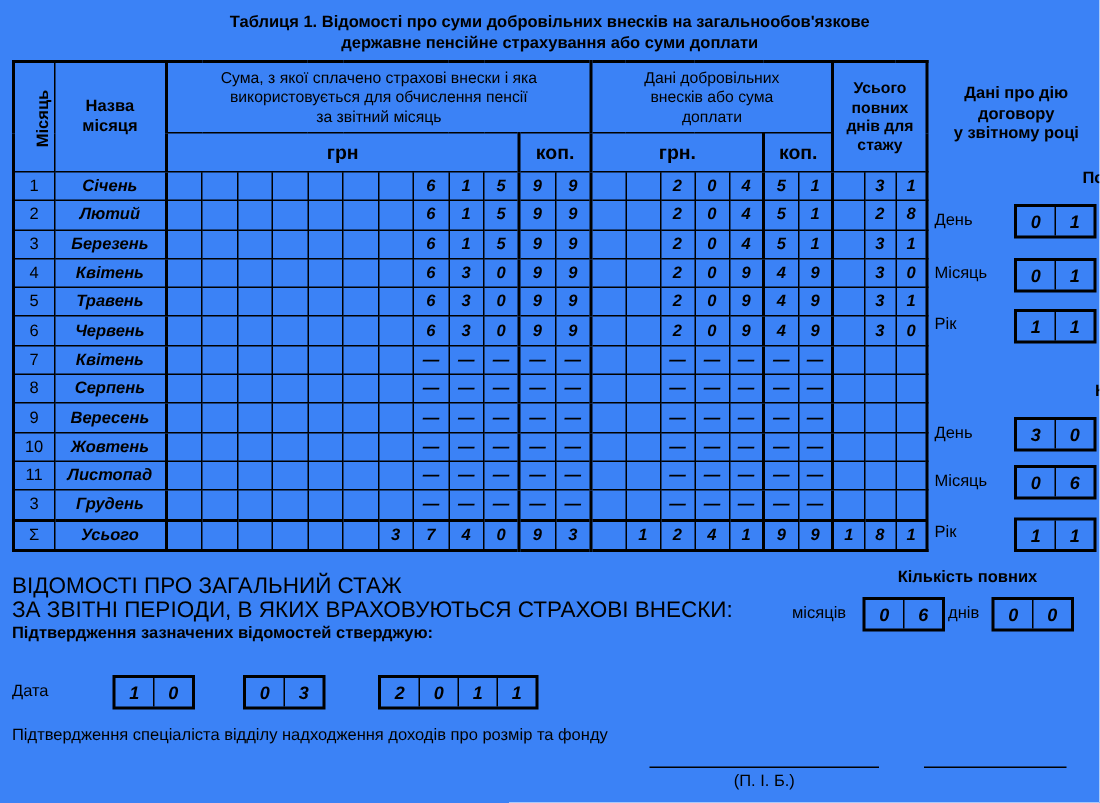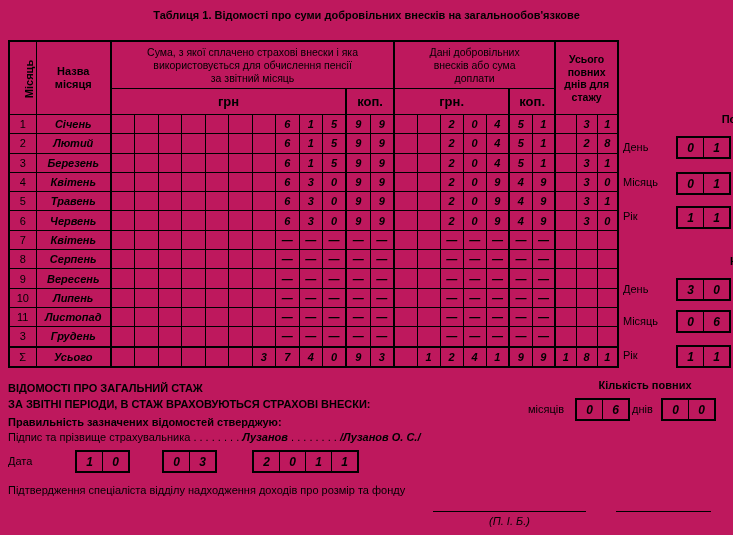--- a/index.html
+++ b/index.html
@@ -1,16 +1,16 @@
 <!DOCTYPE html>
 <html><head>
 <meta charset="utf-8">
 <style>
   html,body{margin:0;padding:0;background:#fff;}
-  .page{position:relative;width:733px;height:535px;background:#be185d;overflow:hidden;
+  .page{position:relative;width:733px;height:535px;background:#3b82f6;overflow:hidden;
         font-family:"Liberation Sans",sans-serif;color:#000;}
   .doc-title{position:absolute;left:0;top:8px;width:733px;text-align:center;
              font-weight:700;font-size:11px;line-height:14px;}
   
   table.main{position:absolute;left:8px;top:40px;border-collapse:collapse;table-layout:fixed;
              width:609px;border:2px solid #000;}
   table.main th,table.main td{border:1px solid #000;padding:0;text-align:center;vertical-align:middle;
              overflow:hidden;}
   table.main .thL{border-left:2px solid #000;}
   .th-month{width:27px;position:relative;}
@@ -29,38 +29,39 @@
   .panel-title{position:absolute;left:22px;top:16px;width:111px;text-align:center;
                font-weight:700;font-size:11px;line-height:13.5px;white-space:pre-line;}
   .panel-sub{position:absolute;left:76px;width:57px;text-align:right;font-weight:700;font-size:11px;margin-left:33px;}
   .plabel{position:absolute;left:23px;font-size:11px;}
   .pbox{position:absolute;left:76px;display:flex;border:2px solid #000;height:23px;box-sizing:border-box;}
   .pcell{width:25px;display:flex;align-items:center;justify-content:center;
          font-weight:700;font-style:italic;font-size:12px;}
   .pcell + .pcell{border-left:1px solid #000;}
   
   .abs{position:absolute;font-size:11px;}
-  .bold-caps{font-weight:700;font-size:11px;}
+  .bold-caps{font-weight:400;font-size:15px;}
   .bold11{font-weight:700;font-size:11px;}
   .dbox{position:absolute;display:flex;border:2px solid #000;height:23px;box-sizing:border-box;}
   .dcell{width:25px;display:flex;align-items:center;justify-content:center;
          font-weight:700;font-style:italic;font-size:12px;}
   .dcell + .dcell{border-left:1px solid #000;}
   .sigline span{font-size:11px;}
   .signame{font-weight:700;font-style:italic;}
   .underline{position:absolute;height:12px;border-bottom:1px solid #000;}
-  .lbl-center{text-align:center;font-style:italic;font-size:11px;}
+  .lbl-center{text-align:center;font-size:11px;}
 </style>
 </head>
 <body>
 
 <div class="page">
 
   <div class="doc-title">
     <div>Таблиця 1. Відомості про суми добровільних внесків на загальнообов'язкове</div>
+    <div>державне пенсійне страхування або суми доплати</div>
   </div>
 
   <table class="main">
     <colgroup>
       <col style="width:27px">
         <col style="width:75px">
       <col style="width:23.5px">
         <col style="width:23.5px">
         <col style="width:23.5px">
         <col style="width:23.5px">
@@ -336,21 +337,21 @@
           <td class="d">—</td>
           <td class="d">—</td>
           <td class="d thL">—</td>
           <td class="d">—</td>
           <td class="d thL"></td>
           <td class="d"></td>
           <td class="d"></td>
         </tr>
         <tr>
           <td class="num">10</td>
-          <td class="mname">Липень</td>
+          <td class="mname">Жовтень</td>
           <td class="d thL"></td>
           <td class="d"></td>
           <td class="d"></td>
           <td class="d"></td>
           <td class="d"></td>
           <td class="d"></td>
           <td class="d"></td>
           <td class="d">—</td>
           <td class="d">—</td>
           <td class="d">—</td>
@@ -442,20 +443,23 @@
           <td class="d thL">9</td>
           <td class="d">9</td>
           <td class="d thL">1</td>
           <td class="d">8</td>
           <td class="d">1</td>
         </tr>
       </tbody>
   </table>
 
   <div class="panel">
+    <div class="panel-title">Дані про дію
+договору
+у звітному році</div>
 
     <div class="panel-sub" style="top:73px">Початок</div>
 
     <div class="plabel" style="top:101px">День</div>
     <div class="pbox" style="top:96px">
       <span class="pcell">0</span>
       <span class="pcell">1</span>
     </div>
 
     <div class="plabel" style="top:136px">Місяць</div>
@@ -485,43 +489,36 @@
     </div>
 
     <div class="plabel" style="top:309px">Рік</div>
     <div class="pbox" style="top:305px">
       <span class="pcell">1</span>
       <span class="pcell">1</span>
     </div>
   </div>
 
   <div class="abs bold-caps" style="left:8px;top:382px">ВІДОМОСТІ ПРО ЗАГАЛЬНИЙ СТАЖ</div>
-  <div class="abs bold-caps" style="left:8px;top:398px">ЗА ЗВІТНІ ПЕРІОДИ, В СТАЖ ВРАХОВУЮТЬСЯ СТРАХОВІ ВНЕСКИ:</div>
+  <div class="abs bold-caps" style="left:8px;top:398px">ЗА ЗВІТНІ ПЕРІОДИ, В ЯКИХ ВРАХОВУЮТЬСЯ СТРАХОВІ ВНЕСКИ:</div>
 
   <div class="abs bold11" style="left:585px;top:379px;width:120px;text-align:center">Кількість повних</div>
   <div class="abs" style="left:528px;top:403px">місяців</div>
   <div class="dbox" style="left:575px;top:398px">
     <span class="dcell">0</span>
     <span class="dcell">6</span>
   </div>
   <div class="abs" style="left:632px;top:403px">днів</div>
   <div class="dbox" style="left:661px;top:398px">
     <span class="dcell">0</span>
     <span class="dcell">0</span>
   </div>
 
-  <div class="abs bold11" style="left:8px;top:416px">Правильність зазначених відомостей стверджую:</div>
-
-  <div class="abs sigline" style="left:8px;top:431px">
-    <span>Підпис та прізвище страхувальника</span>
-    <span class="dots">. . . . . . . .</span>
-    <span class="signame">Лузанов</span>
-    <span class="dots">. . . . . . . .</span>
-    <span class="signame">/Лузанов О. С./</span>
-  </div>
+  <div class="abs bold11" style="left:8px;top:416px">Підтвердження зазначених відомостей стверджую:</div>
+
 
   <div class="abs" style="left:8px;top:455px">Дата</div>
   <div class="dbox" style="left:75px;top:450px">
     <span class="dcell">1</span>
     <span class="dcell">0</span>
   </div>
   <div class="dbox" style="left:162px;top:450px">
     <span class="dcell">0</span>
     <span class="dcell">3</span>
   </div>

